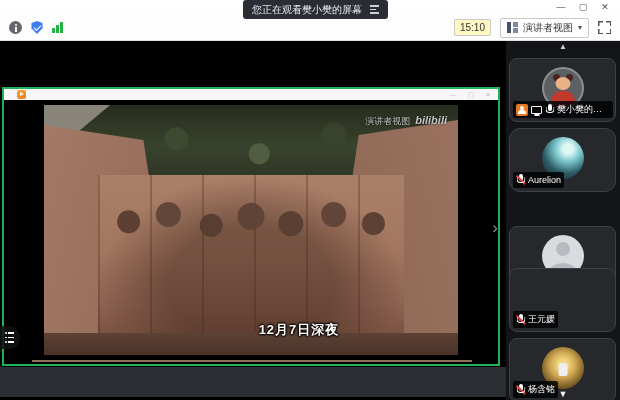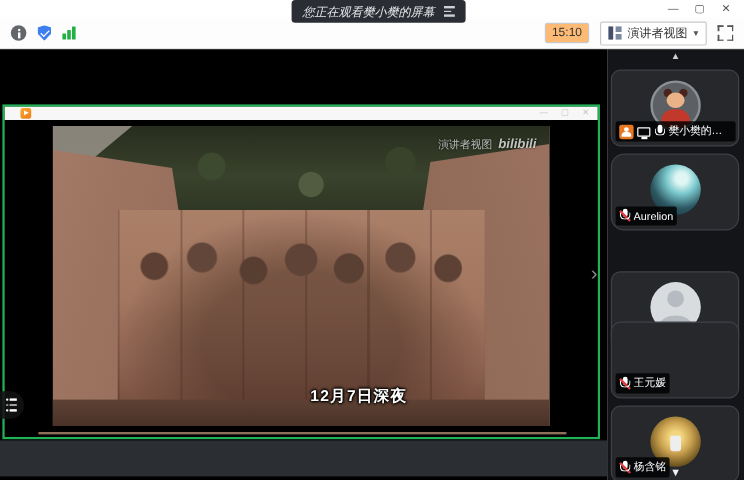--- a/index.html
+++ b/index.html
@@ -8,42 +8,42 @@
   .app { position:relative; width:620px; height:400px; background:#fff; }
 
   
   .titlebar { position:absolute; left:0; top:0; width:620px; height:14px; background:#fff; }
   .win-controls { position:absolute; right:4px; top:0; height:14px; display:flex; align-items:center; }
   .win-controls span { width:22px; text-align:center; font-size:9px; color:#555; line-height:14px; cursor:default; }
 
   
   .banner { position:absolute; left:243px; top:0; height:19px; padding:0 9px; background:#2a2d33;
     border-radius:3px; display:flex; align-items:center; gap:8px; z-index:30; }
-  .banner-text { color:#e8eaec; font-size:10px; white-space:nowrap;font-style:italic; }
+  .banner-text { color:#e8eaec; font-size:10px; white-space:nowrap; }
   .banner-icon { display:flex; flex-direction:column; gap:2px; }
   .banner-icon i { display:block; height:1.5px; background:#cdd1d6; }
   .banner-icon i:nth-child(1){ width:9px; } .banner-icon i:nth-child(2){ width:6px; } .banner-icon i:nth-child(3){ width:9px; }
 
   
   .toolbar { position:absolute; left:0; top:14px; width:620px; height:27px; background:#fdfdfd;
     border-bottom:1px solid #e2e2e2; }
   .tb-left { position:absolute; left:9px; top:7px; display:flex; gap:9px; align-items:center; }
   .info-icon { width:13px; height:13px; border-radius:50%; background:#63676b; position:relative; }
   .info-icon::before { content:""; position:absolute; left:5.5px; top:2.5px; width:2px; height:2px; background:#fff; border-radius:50%; }
   .info-icon::after  { content:""; position:absolute; left:5.5px; top:6px; width:2px; height:4.5px; background:#fff; }
   .shield-icon { width:12px; height:13px; background:#3d7ef0; position:relative;
     clip-path:polygon(50% 0,96% 15%,96% 55%,50% 100%,4% 55%,4% 15%); }
   .shield-icon::after { content:""; position:absolute; left:3px; top:3.5px; width:6px; height:3px;
     border-left:1.5px solid #fff; border-bottom:1.5px solid #fff; transform:rotate(-45deg); }
   .signal-icon { display:flex; align-items:flex-end; gap:1.5px; height:11px; }
   .signal-icon i { display:block; width:2.5px; background:#1fb141; border-radius:0.5px; }
   .signal-icon i:nth-child(1){ height:5px; } .signal-icon i:nth-child(2){ height:8px; } .signal-icon i:nth-child(3){ height:11px; }
 
   .tb-right { position:absolute; right:9px; top:4px; display:flex; gap:9px; align-items:center; height:19px; }
-  .time-box { border:1px solid #c9c9c9; border-radius:2px; padding:2px 5px; font-size:10px; color:#333; background:#fdba74; }
+  .time-box { border:1px solid #c9c9c9; border-radius:2px; padding:2px 5px; font-size:10px; color:#333; background:#fef9c3; }
   .view-btn { display:flex; align-items:center; gap:5px; border:1px solid #c9c9c9; border-radius:2px;
     padding:2px 6px; background:#fff; cursor:pointer; }
   .layout-icon { width:11px; height:11px; position:relative; }
   .layout-icon::before { content:""; position:absolute; left:0; top:0; width:4.5px; height:11px; background:#46506b; }
   .layout-icon::after  { content:""; position:absolute; right:0; top:0; width:4.5px; height:11px;
     background:linear-gradient(#7c89a0 0 5px, transparent 5px 6px, #7c89a0 6px 11px); }
   .view-label { font-size:10px; color:#333; }
   .caret { font-size:8px; color:#555; }
   .fs-icon { width:13px; height:13px; background-repeat:no-repeat; background-image:
     linear-gradient(#555,#555),linear-gradient(#555,#555),linear-gradient(#555,#555),linear-gradient(#555,#555),

